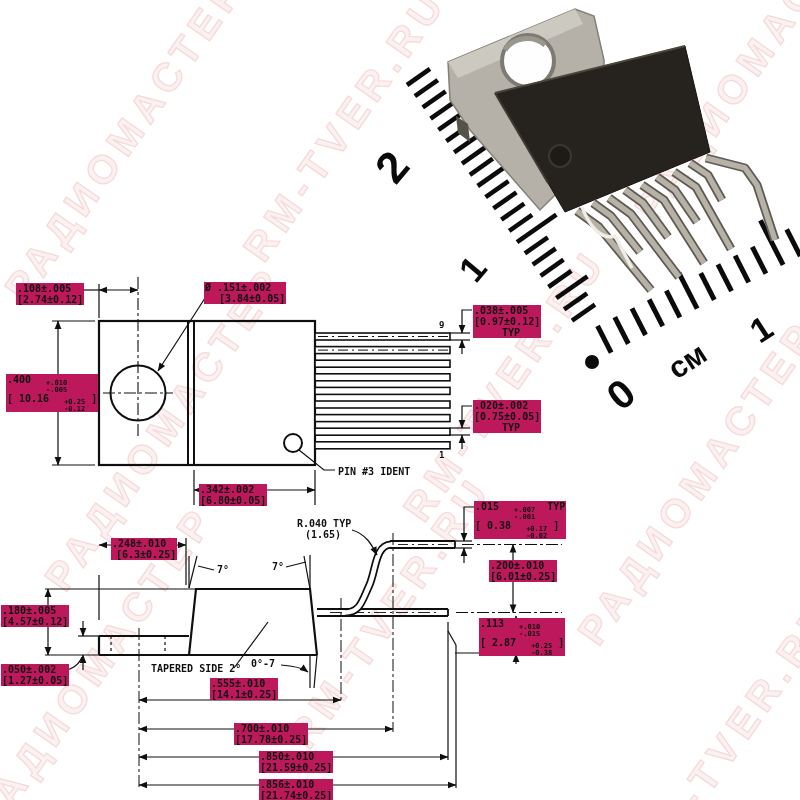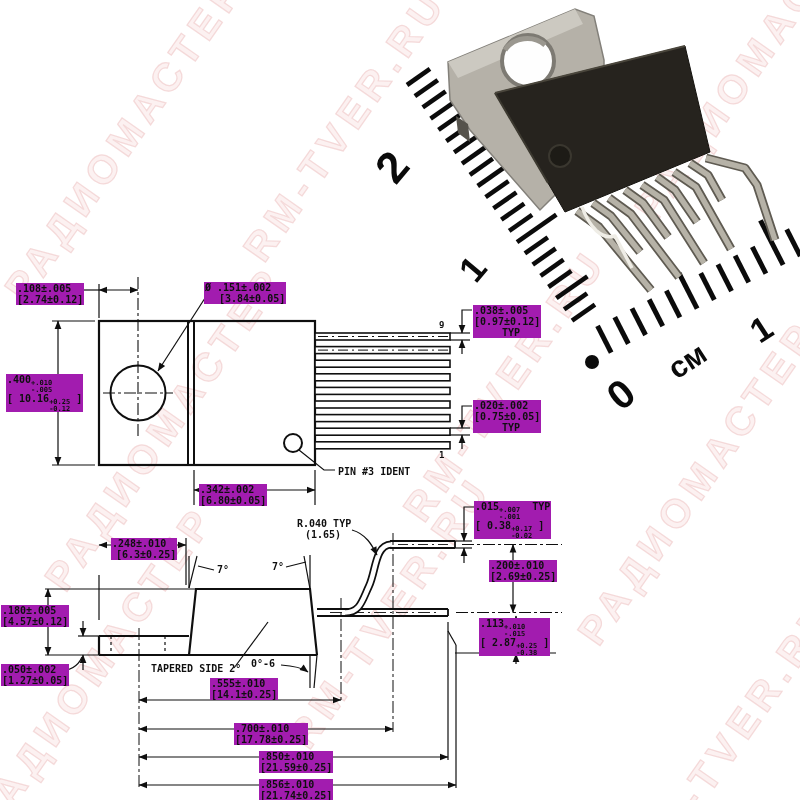--- a/index.html
+++ b/index.html
@@ -5,26 +5,26 @@
   html,body{margin:0;padding:0;background:#fff;}
   #stage{position:relative;width:800px;height:800px;background:#ffffff;overflow:hidden;
          font-family:"DejaVu Sans Mono",monospace;}
   .wm{position:absolute;font:700 40px "Liberation Sans",sans-serif;letter-spacing:7px;
       white-space:nowrap;color:rgba(250,228,228,0.50);-webkit-text-stroke:1.2px rgba(240,202,202,0.65);
       transform:translate(-50%,-50%) rotate(-55deg);pointer-events:none;z-index:1;}
   #title{position:absolute;left:60px;top:100px;font:700 56px "Liberation Sans",sans-serif;
          letter-spacing:1px;color:#0d0d0d;z-index:5;}
   svg{position:absolute;left:0;top:0;z-index:3;}
   .dim{position:absolute;z-index:6;font:700 10px "DejaVu Sans Mono",monospace;color:#0f0f0f;
-       line-height:11px;background:#a21caf;padding:0 1px;white-space:pre;}
+       line-height:11px;background:#be185d;padding:0 1px;white-space:pre;}
   .dim.nobg{background:transparent;}
   .dim .ind{display:block;}
   .st{display:inline-flex;flex-direction:column;font-size:7px;line-height:6.5px;
       vertical-align:-2px;letter-spacing:0;}
-  .st i{font-style:normal;display:block;}
+  .st i{font-style:normal;display:block;margin-left:15px;}
   .rlabel{position:absolute;z-index:4;font-family:"Liberation Sans",sans-serif;font-weight:700;
           color:#0a0a0a;transform-origin:center;white-space:nowrap;}
 </style>
 </head>
 <body>
 
 <div id="stage">
 
   <div class="wm" style="left:125px;top:138px">РАДИОМАСТЕР</div>
   <div class="wm" style="left:345px;top:125px">RM-TVER.RU</div>
@@ -309,27 +309,27 @@
   <div class="dim nobg" style="left:296px;top:518px"><span>R.040 TYP</span>
 <span class="ind" style="padding-left:8px">(1.65)</span></div>
 
   <div class="dim" style="left:1px;top:605px"><span>.180±.005</span>
 <span>[4.57±0.12]</span></div>
 
   <div class="dim" style="left:1px;top:664px"><span>.050±.002</span>
 <span>[1.27±0.05]</span></div>
 
   <div class="dim nobg" style="left:150px;top:663px">TAPERED SIDE 2°</div>
-  <div class="dim nobg" style="left:250px;top:658px">0°-6</div>
+  <div class="dim nobg" style="left:250px;top:658px">0°-7</div>
 
   <div class="dim" style="left:474px;top:501px"><span>.015</span><span class="st"><i>+.007</i><i>-.001</i></span>  <span>TYP</span>
 <span>[ 0.38</span><span class="st"><i>+0.17</i><i>-0.02</i></span><span> ]</span></div>
 
   <div class="dim" style="left:489px;top:560px"><span>.200±.010</span>
-<span>[2.69±0.25]</span></div>
+<span>[6.01±0.25]</span></div>
 
   <div class="dim" style="left:479px;top:618px"><span>.113</span><span class="st"><i>+.010</i><i>-.015</i></span>
 <span>[ 2.87</span><span class="st"><i>+0.25</i><i>-0.38</i></span><span> ]</span></div>
 
   <div class="dim" style="left:210px;top:678px"><span>.555±.010</span>
 <span>[14.1±0.25]</span></div>
 
   <div class="dim" style="left:234px;top:723px"><span>.700±.010</span>
 <span>[17.78±0.25]</span></div>
 

